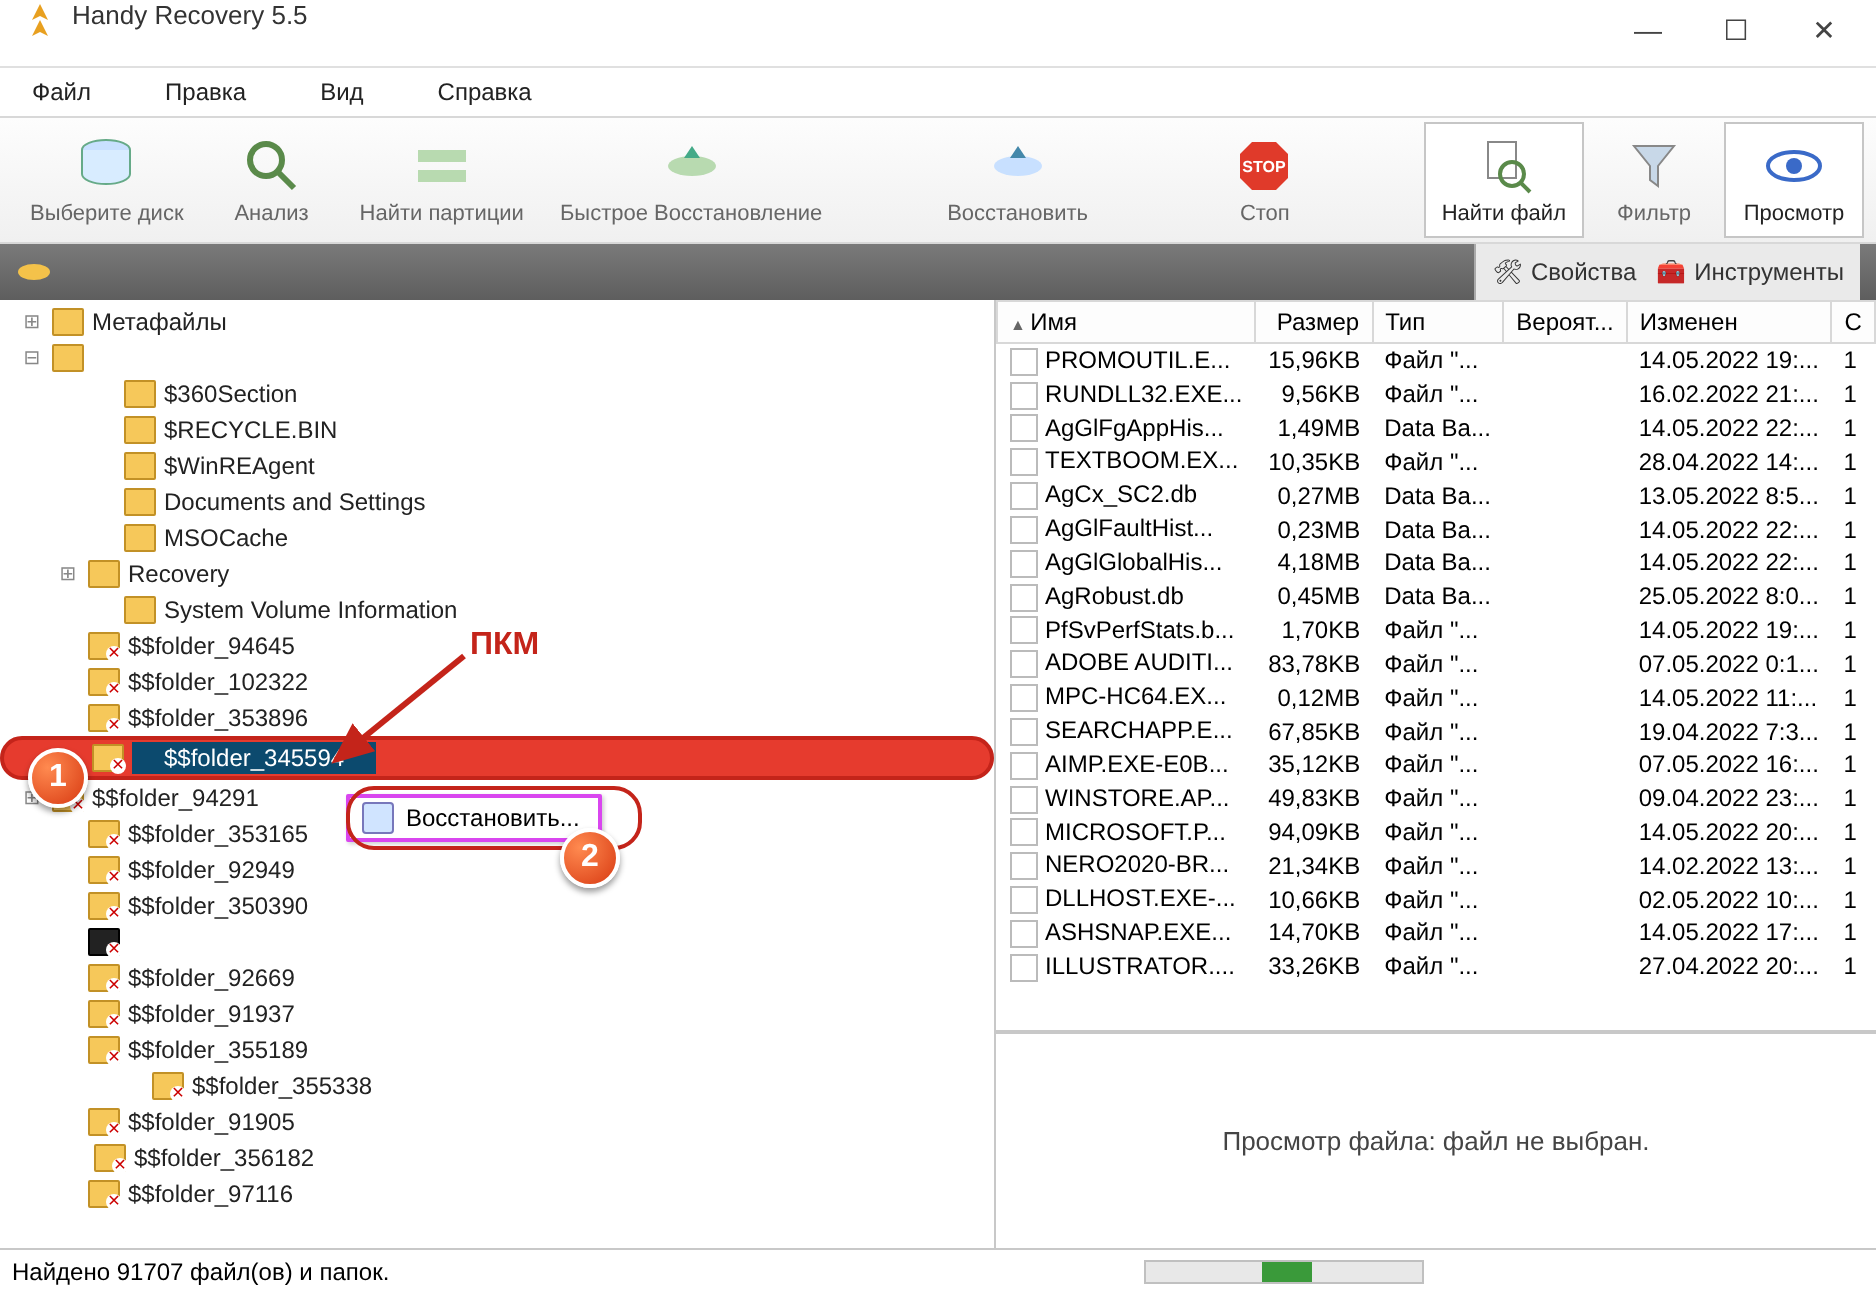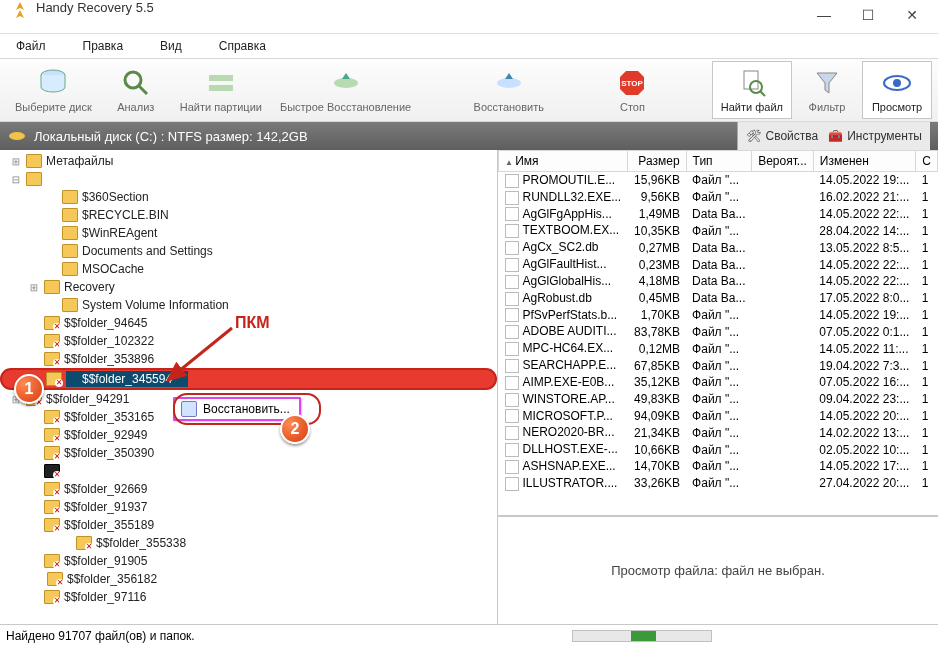--- a/index.html
+++ b/index.html
@@ -171,21 +171,20 @@
         </svg>
       </span>
       <span class="tb-label" style="color:#222">Просмотр</span>
     </div>
 </div>
 
 <div class="diskbar">
   <span class="disk-icon"><svg viewBox="0 0 18 18">
         <ellipse cx="9" cy="9" rx="8" ry="4" fill="#f4c24a"></ellipse>
       </svg></span>
-  <span>Локальный диск (C:) : NTFS размер: 142,2GB</span>
   <div class="right-tools">
     <div class="tool">
         <span>🛠</span>
         <span>Свойства</span>
       </div>
     <div class="tool">
         <span>🧰</span>
         <span>Инструменты</span>
       </div>
   </div>
@@ -387,21 +386,21 @@
               <td>Data Ba...</td>
               <td></td>
               <td>14.05.2022 22:...</td>
               <td>1</td>
             </tr>
             <tr>
               <td><span class="file-icon"></span>AgRobust.db</td>
               <td style="text-align:right">0,45MB</td>
               <td>Data Ba...</td>
               <td></td>
-              <td>17.05.2022 8:0...</td>
+              <td>25.05.2022 8:0...</td>
               <td>1</td>
             </tr>
             <tr>
               <td><span class="file-icon"></span>PfSvPerfStats.b...</td>
               <td style="text-align:right">1,70KB</td>
               <td>Файл "...</td>
               <td></td>
               <td>14.05.2022 19:...</td>
               <td>1</td>
             </tr>

